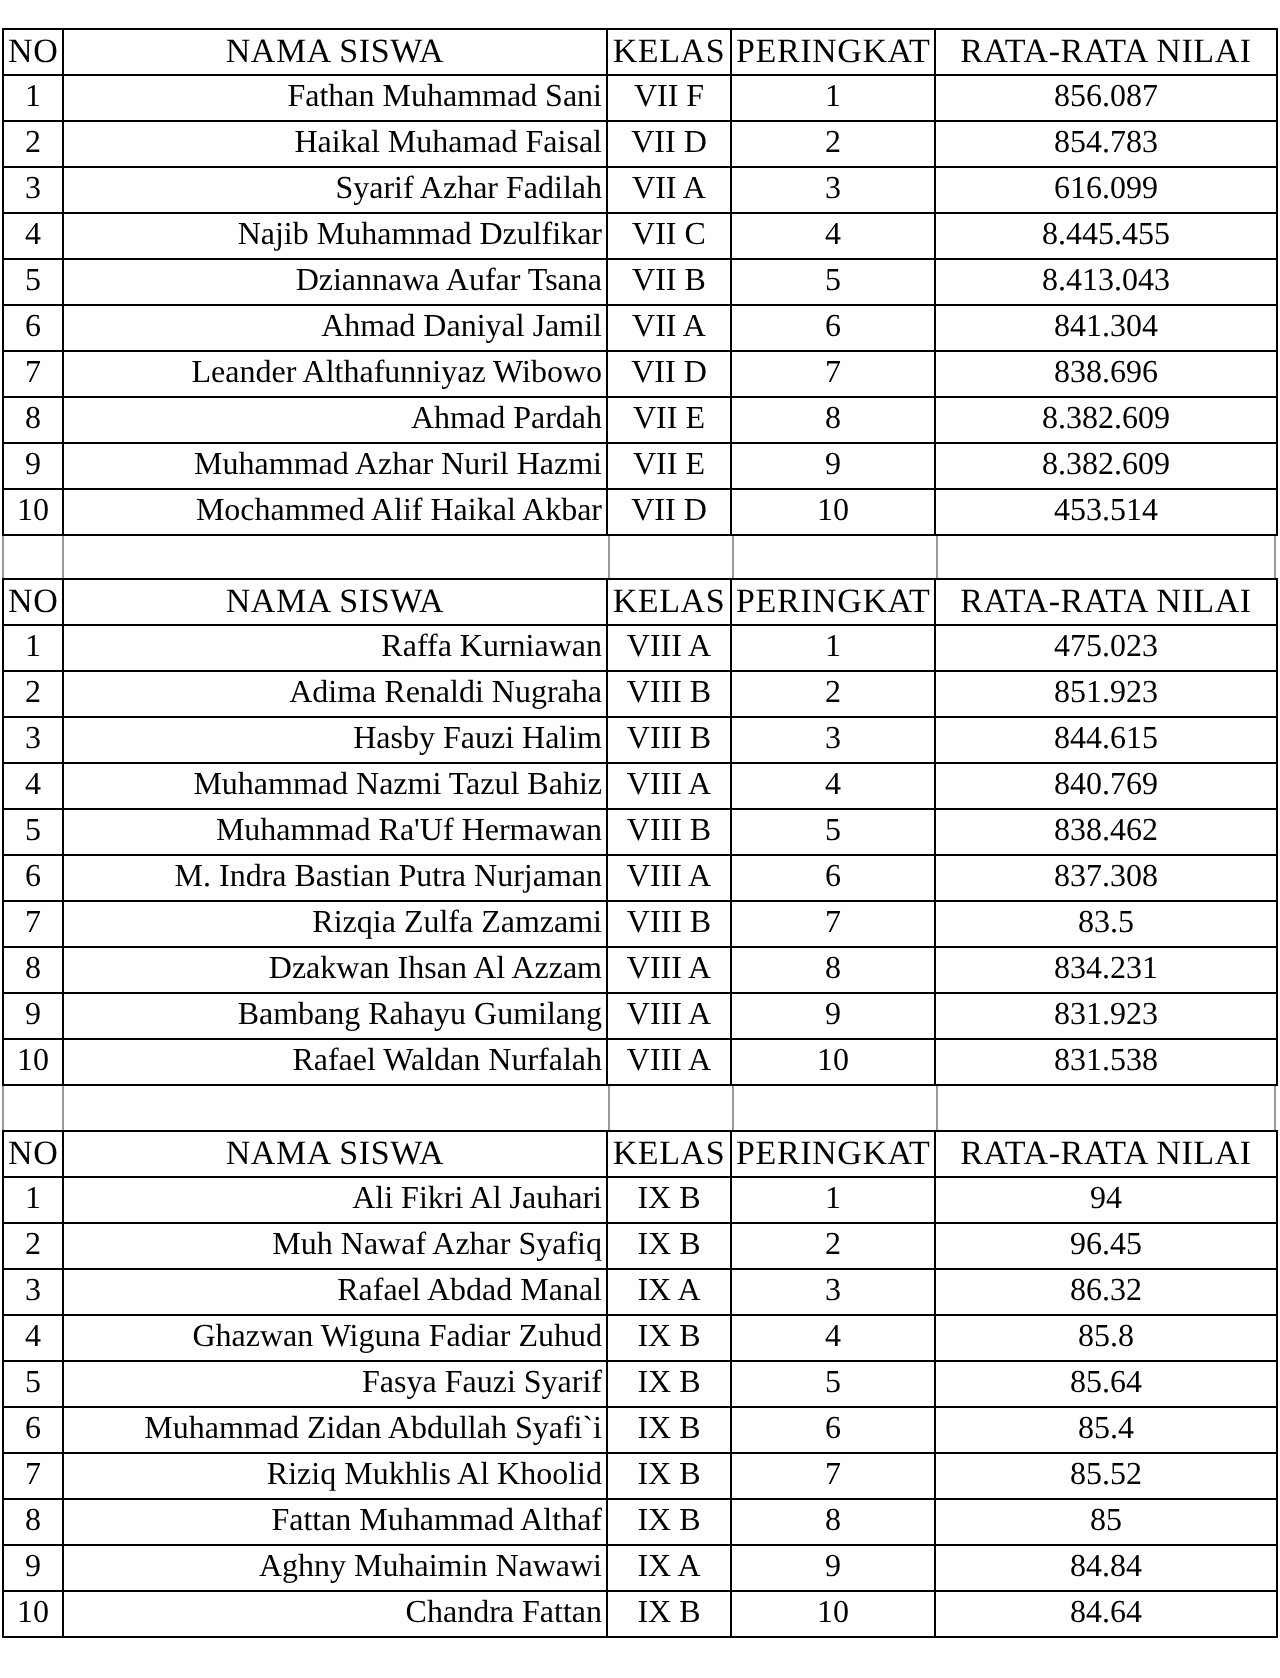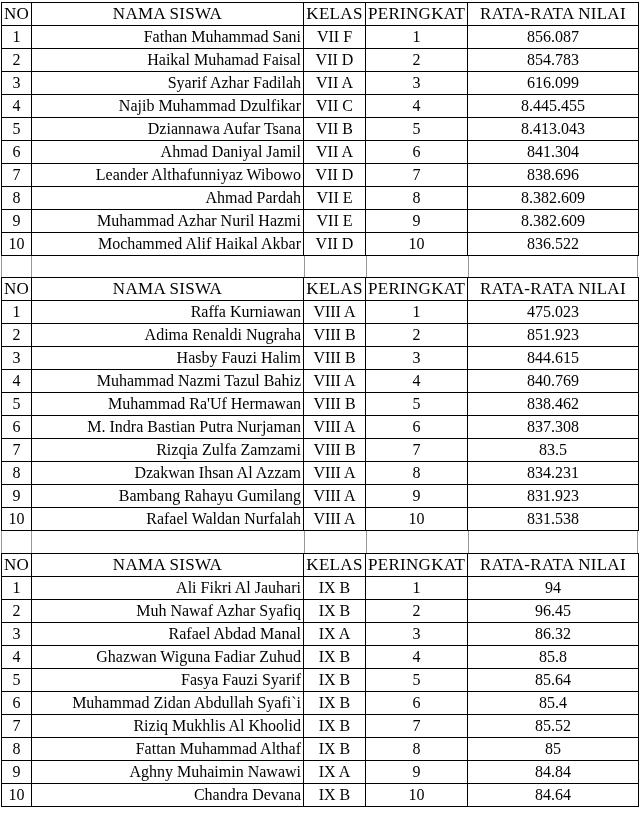--- a/index.html
+++ b/index.html
@@ -7,21 +7,21 @@
     padding: 0;
     background: #ffffff;
     width: 640px;
     height: 839px;
     overflow: hidden;
     font-family: "Liberation Serif", "DejaVu Serif", serif;
     color: #000000;
   }
   .sheet {
     width: 532px;
-    padding-top: 2px;
+    padding-top: 14px;
     box-sizing: border-box;
   }
   table.rank {
     border-collapse: collapse;
     table-layout: fixed;
     width: 637px;
     margin-left: 1px;
   }
   table.rank col.c0 { width: 30px; }
   table.rank col.c1 { width: 272px; }
@@ -150,21 +150,21 @@
           <td class="name">Muhammad Azhar Nuril Hazmi</td>
           <td>VII E</td>
           <td>9</td>
           <td>8.382.609</td>
         </tr>
         <tr>
           <td>10</td>
           <td class="name">Mochammed Alif Haikal Akbar</td>
           <td>VII D</td>
           <td>10</td>
-          <td>836.522</td>
+          <td>453.514</td>
         </tr>
       </tbody>
     </table>
   <div class="gap">
       <div class="gcol w0 first"></div>
       <div class="gcol w1"></div>
       <div class="gcol w2"></div>
       <div class="gcol w3"></div>
       <div class="gcol w4"></div>
     </div>
@@ -341,20 +341,20 @@
         </tr>
         <tr>
           <td>9</td>
           <td class="name">Aghny Muhaimin Nawawi</td>
           <td>IX A</td>
           <td>9</td>
           <td>84.84</td>
         </tr>
         <tr>
           <td>10</td>
-          <td class="name">Chandra Devana</td>
+          <td class="name">Chandra Fattan</td>
           <td>IX B</td>
           <td>10</td>
           <td>84.64</td>
         </tr>
       </tbody>
     </table>
 </div>
 
 </body></html>

